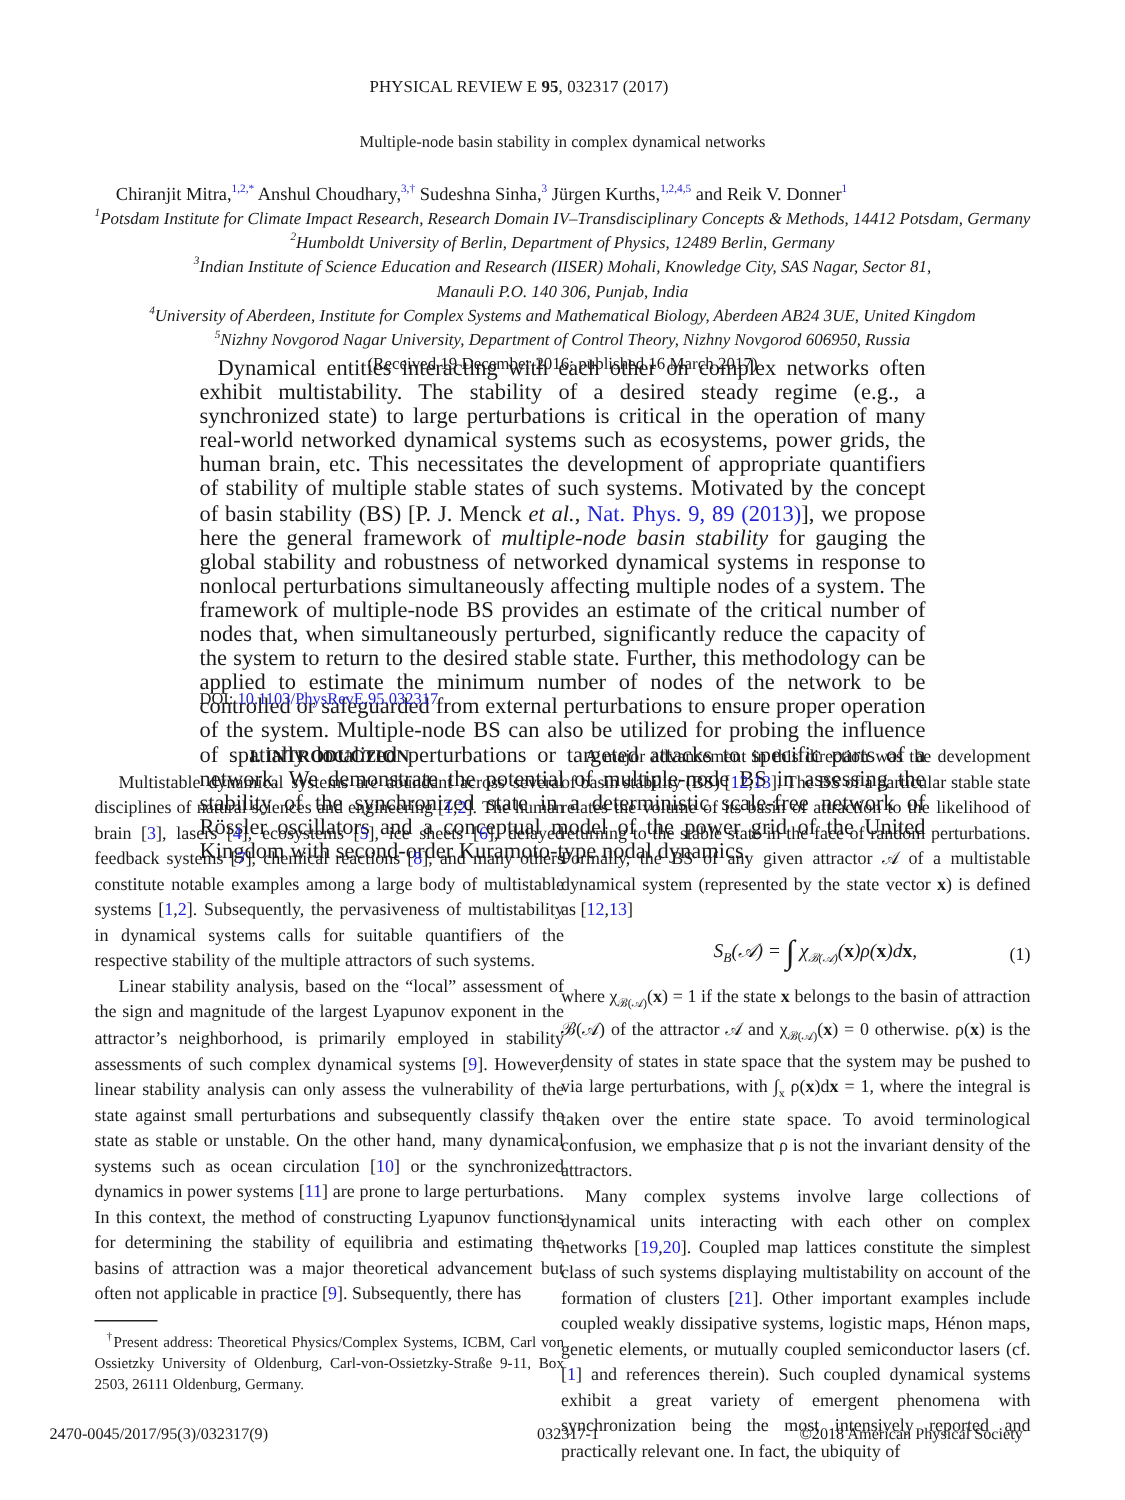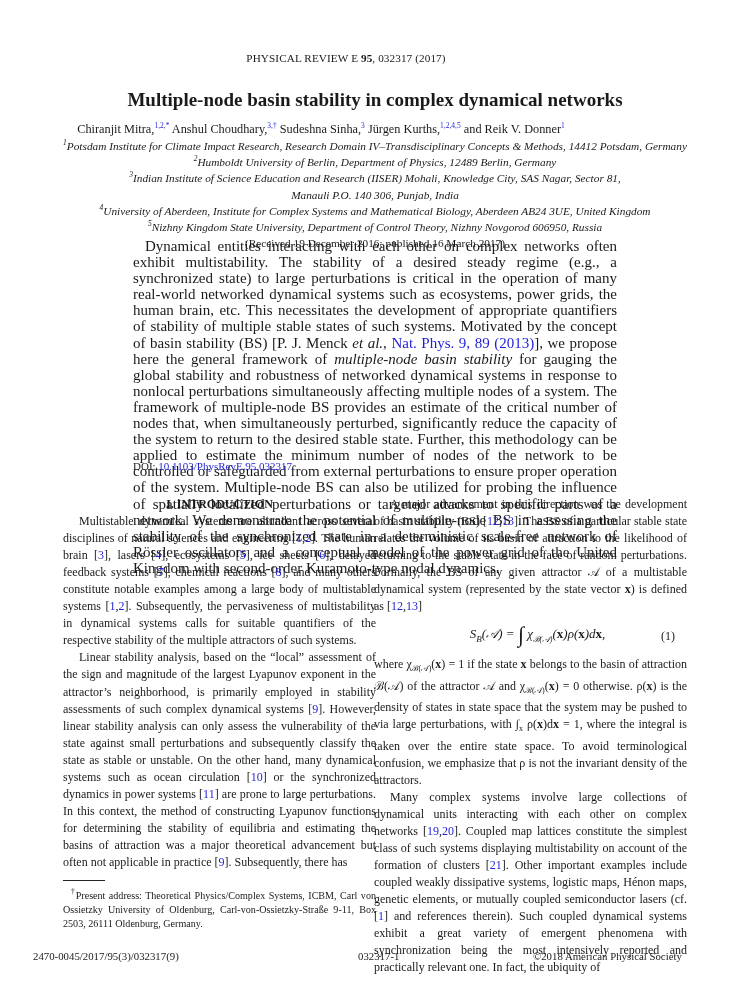--- a/index.html
+++ b/index.html
@@ -1,35 +1,35 @@
 <!DOCTYPE html>
 <html><head>
 <meta charset="utf-8">
 <style>
   html,body{margin:0;padding:0;background:#fff;}
   body{width:750px;height:1000px;position:relative;overflow:hidden;font-family:"Liberation Serif","DejaVu Serif",serif;color:#1a1a1a;}
   .abs{position:absolute;}
   .center{text-align:center;}
   .journal{top:52px;left:0;width:692px;font-size:11.2px;letter-spacing:0.1px;}
-  .title{top:89px;left:0;width:750px;font-size:19px;font-weight:bold;}
+  .title{top:89px;left:0;width:750px;font-size:11px;font-weight:normal;}
   .authors{top:122px;left:0;width:642px;font-size:12.3px;}
   sup{font-size:7.5px;vertical-align:5px;line-height:0;}
   .lk{color:#1f1fd6;}
   .affils{top:138px;left:0;width:750px;font-size:11.3px;line-height:16.2px;font-style:italic;}
   .affils .received{font-style:normal;}
   .abstract{top:238px;left:133px;width:484px;font-size:15px;line-height:16.1px;text-align:justify;text-indent:12px;}
   .abstract i{font-style:italic;}
   .doi{top:460px;left:133px;font-size:11px;}
   .col{width:313px;font-size:12px;line-height:17.05px;text-align:justify;}
   .col p{margin:0;text-indent:16px;}
   .col p.noindent{text-indent:0;}
   .sechead{text-align:center;font-weight:bold;font-size:12px;margin:0 0 6px 0;text-indent:0 !important;}
   .left{top:496px;left:63px;}
   .right{top:496px;left:374px;}
-  .eq{display:flex;justify-content:space-between;align-items:center;height:36px;margin:3px 12px 2px 0;}
+  .eq{display:flex;justify-content:space-between;align-items:center;height:36px;margin:3px 0 2px 0;}
   .eq .math{flex:1;text-align:center;font-style:italic;font-size:13px;padding-left:40px;}
   .eq .num{font-size:12px;}
   .fnrule{top:880px;left:63px;width:42px;border-top:1px solid #222;}
   .footnotes{top:889px;left:63px;width:313px;font-size:10.1px;line-height:14px;text-align:justify;}
   .footnotes p{margin:0;text-indent:8px;}
   .footer{top:950px;font-size:10.8px;}
 </style>
 </head>
 <body>
 
@@ -40,21 +40,21 @@
 <div class="abs authors center">
   <span><span>Chiranjit Mitra,</span><sup class="lk">1,2,*</sup></span><span><span> Anshul Choudhary,</span><sup class="lk">3,†</sup></span><span><span> Sudeshna Sinha,</span><sup class="lk">3</sup></span><span><span> Jürgen Kurths,</span><sup class="lk">1,2,4,5</sup></span><span><span> and Reik V. Donner</span><sup class="lk">1</sup></span>
 </div>
 
 <div class="abs affils center">
   <div><sup>1</sup><span>Potsdam Institute for Climate Impact Research, Research Domain IV–Transdisciplinary Concepts &amp; Methods, 14412 Potsdam, Germany</span></div>
   <div><sup>2</sup><span>Humboldt University of Berlin, Department of Physics, 12489 Berlin, Germany</span></div>
   <div><sup>3</sup><span>Indian Institute of Science Education and Research (IISER) Mohali, Knowledge City, SAS Nagar, Sector 81,</span></div>
   <div>Manauli P.O. 140 306, Punjab, India</div>
   <div><sup>4</sup><span>University of Aberdeen, Institute for Complex Systems and Mathematical Biology, Aberdeen AB24 3UE, United Kingdom</span></div>
-  <div><sup>5</sup><span>Nizhny Kingdom State University, Department of Control Theory, Nizhny Novgorod 606950, Russia</span></div>
+  <div><sup>5</sup><span>Nizhny Novgorod Nagar University, Department of Control Theory, Nizhny Novgorod 606950, Russia</span></div>
   <div class="received">(Received 19 December 2016; published 16 March 2017)</div>
 </div>
 
 <div class="abs abstract"><span>Dynamical entities interacting with each other on complex networks often exhibit multistability. The stability of a desired steady regime (e.g., a synchronized state) to large perturbations is critical in the operation of many real-world networked dynamical systems such as ecosystems, power grids, the human brain, etc. This necessitates the development of appropriate quantifiers of stability of multiple stable states of such systems. Motivated by the concept of basin stability (BS) [P. J. Menck </span><i>et al.</i><span>, </span><a class="lk"><span>Nat. Phys. 9</span><span>, </span><span>89</span><span> </span><span>(2013)</span></a><span>], we propose here the general framework of </span><i>multiple-node basin stability</i><span> for gauging the global stability and robustness of networked dynamical systems in response to nonlocal perturbations simultaneously affecting multiple nodes of a system. The framework of multiple-node BS provides an estimate of the critical number of nodes that, when simultaneously perturbed, significantly reduce the capacity of the system to return to the desired stable state. Further, this methodology can be applied to estimate the minimum number of nodes of the network to be controlled or safeguarded from external perturbations to ensure proper operation of the system. Multiple-node BS can also be utilized for probing the influence of spatially localized perturbations or targeted attacks to specific parts of a network. We demonstrate the potential of multiple-node BS in assessing the stability of the synchronized state in a deterministic scale-free network of Rössler oscillators and a conceptual model of the power grid of the United Kingdom with second-order Kuramoto-type nodal dynamics.</span></div>
 
 <div class="abs doi"><span>DOI: </span><a class="lk">10.1103/PhysRevE.95.032317</a></div>
 
 <div class="abs col left">
   <p class="sechead">I. INTRODUCTION</p>
   <p>Multistable dynamical systems are abundant across several disciplines of natural sciences and engineering [<a class="lk">1</a>,<a class="lk">2</a>]. The human brain [<a class="lk">3</a>], lasers [<a class="lk">4</a>], ecosystems [<a class="lk">5</a>], ice sheets [<a class="lk">6</a>], delayed feedback systems [<a class="lk">7</a>], chemical reactions [<a class="lk">8</a>], and many others constitute notable examples among a large body of multistable systems [<a class="lk">1</a>,<a class="lk">2</a>]. Subsequently, the pervasiveness of multistability in dynamical systems calls for suitable quantifiers of the respective stability of the multiple attractors of such systems.</p>

